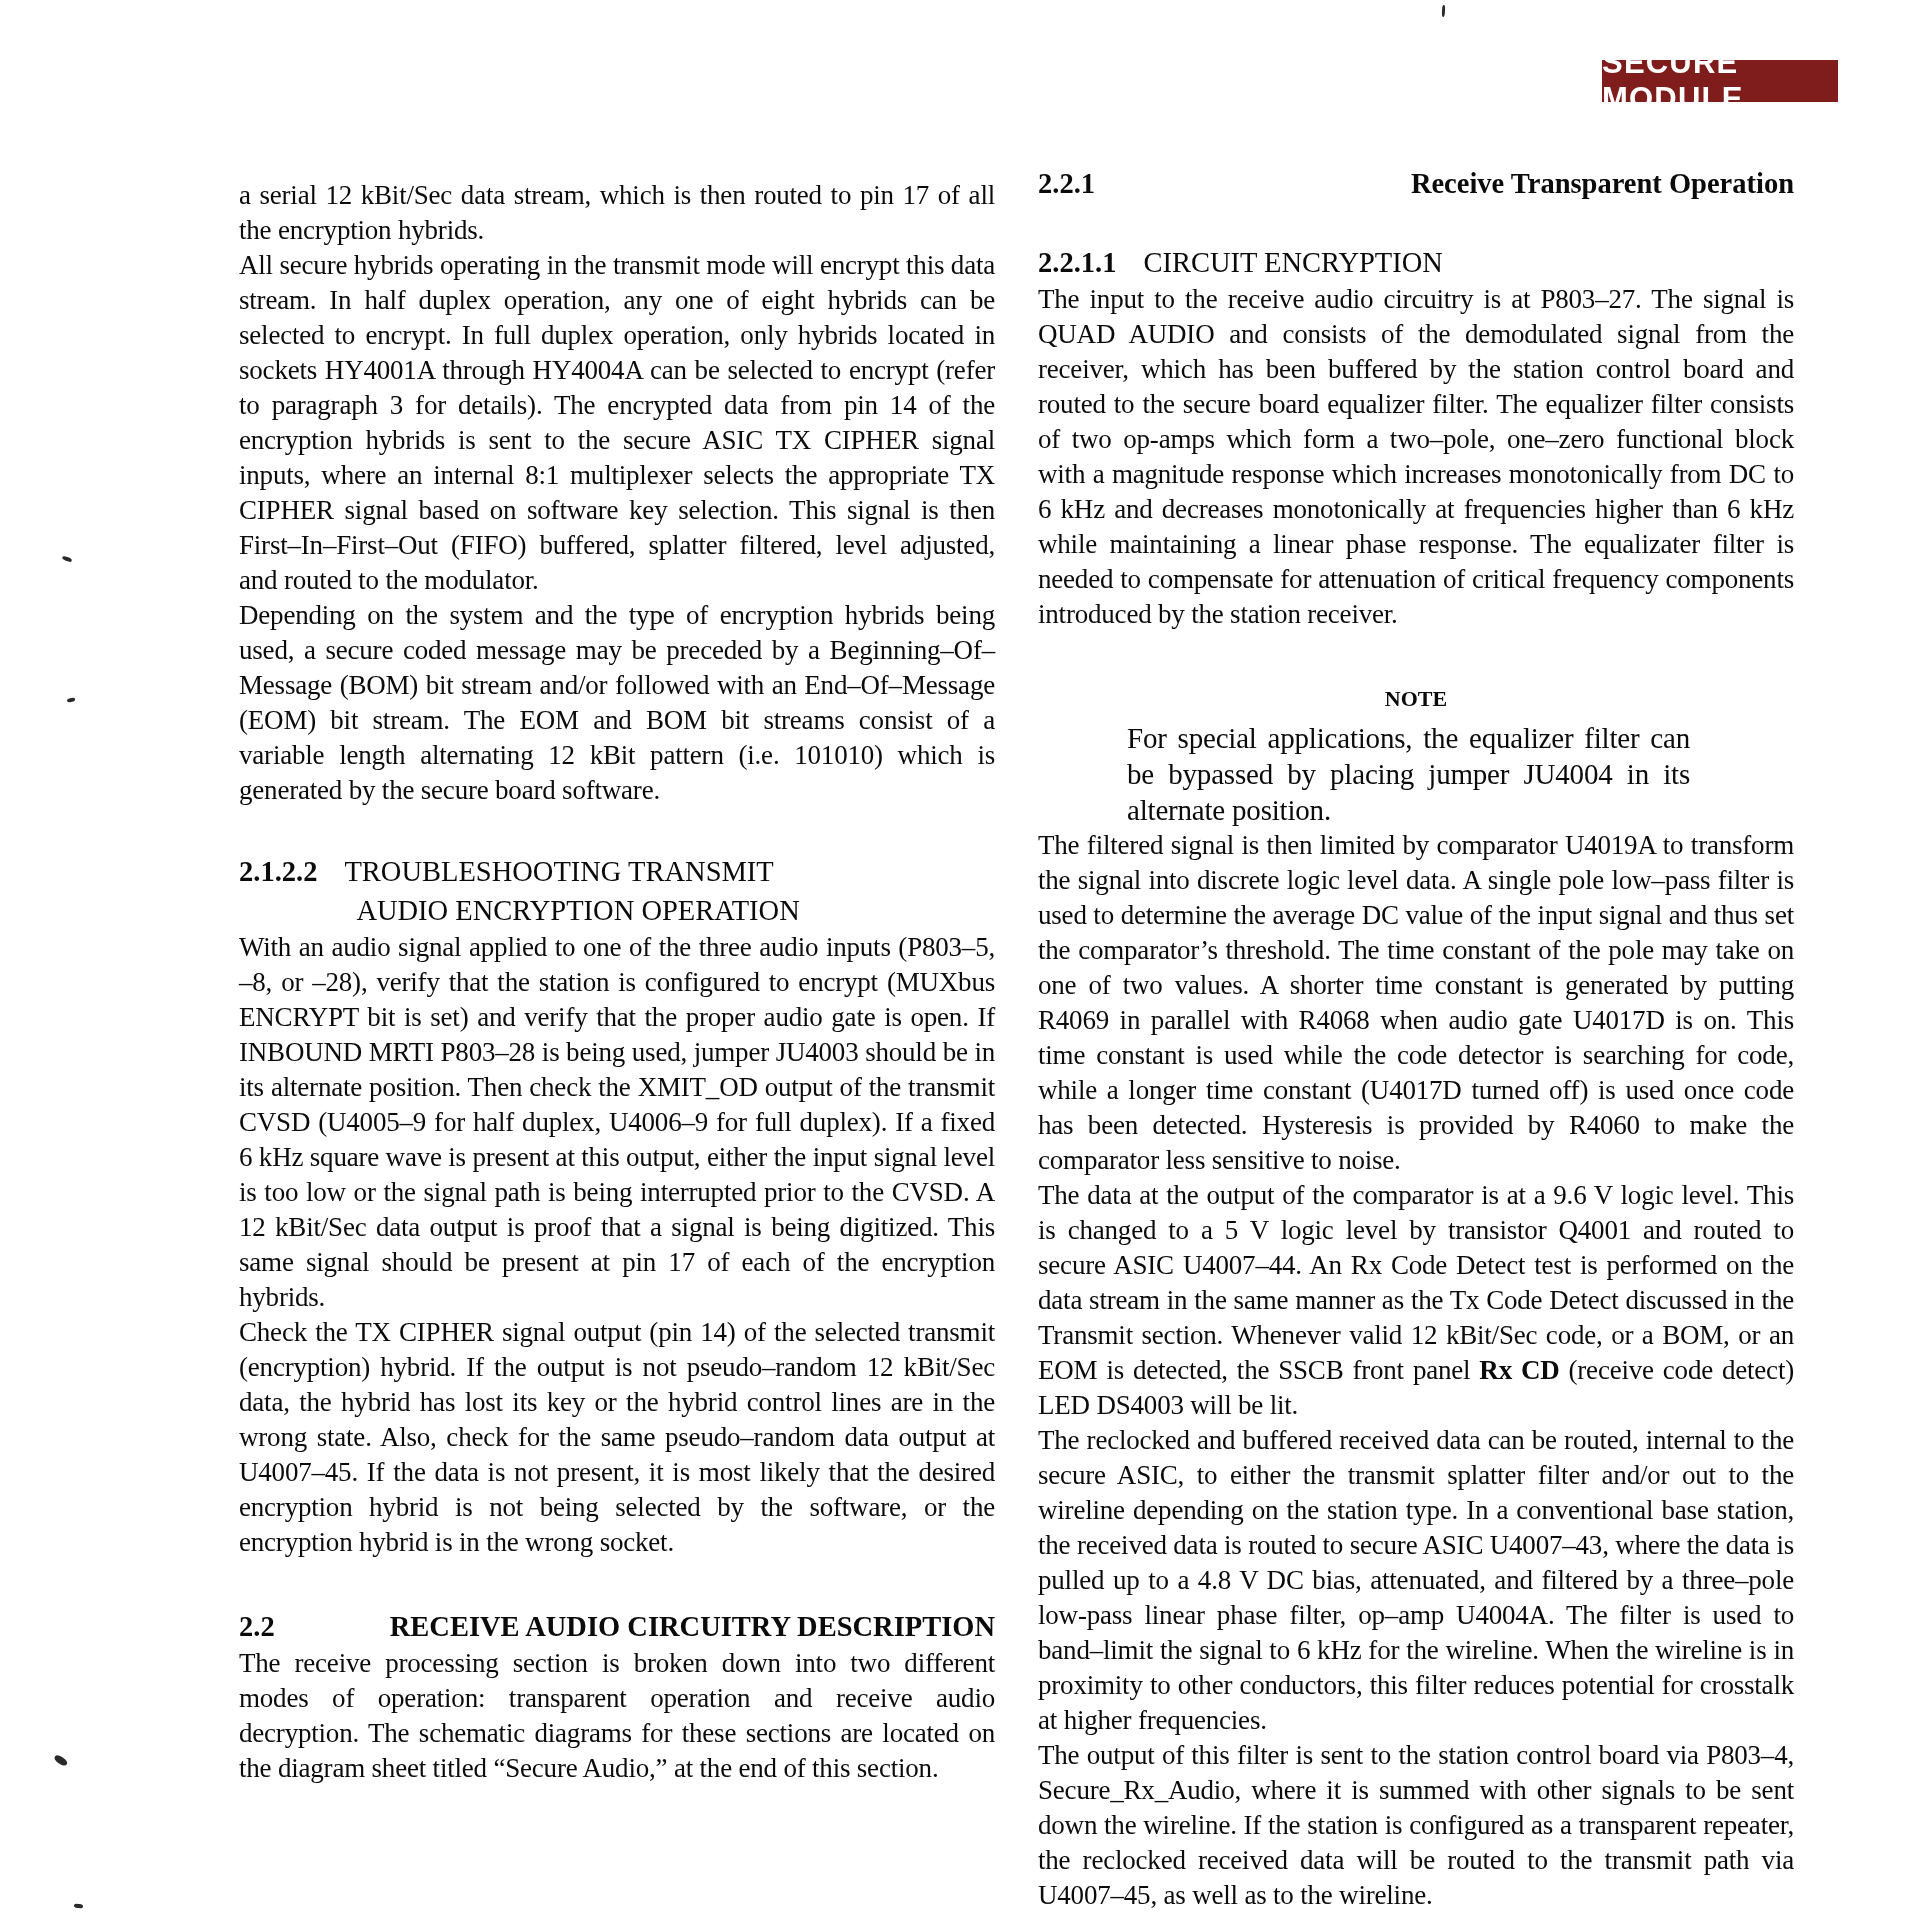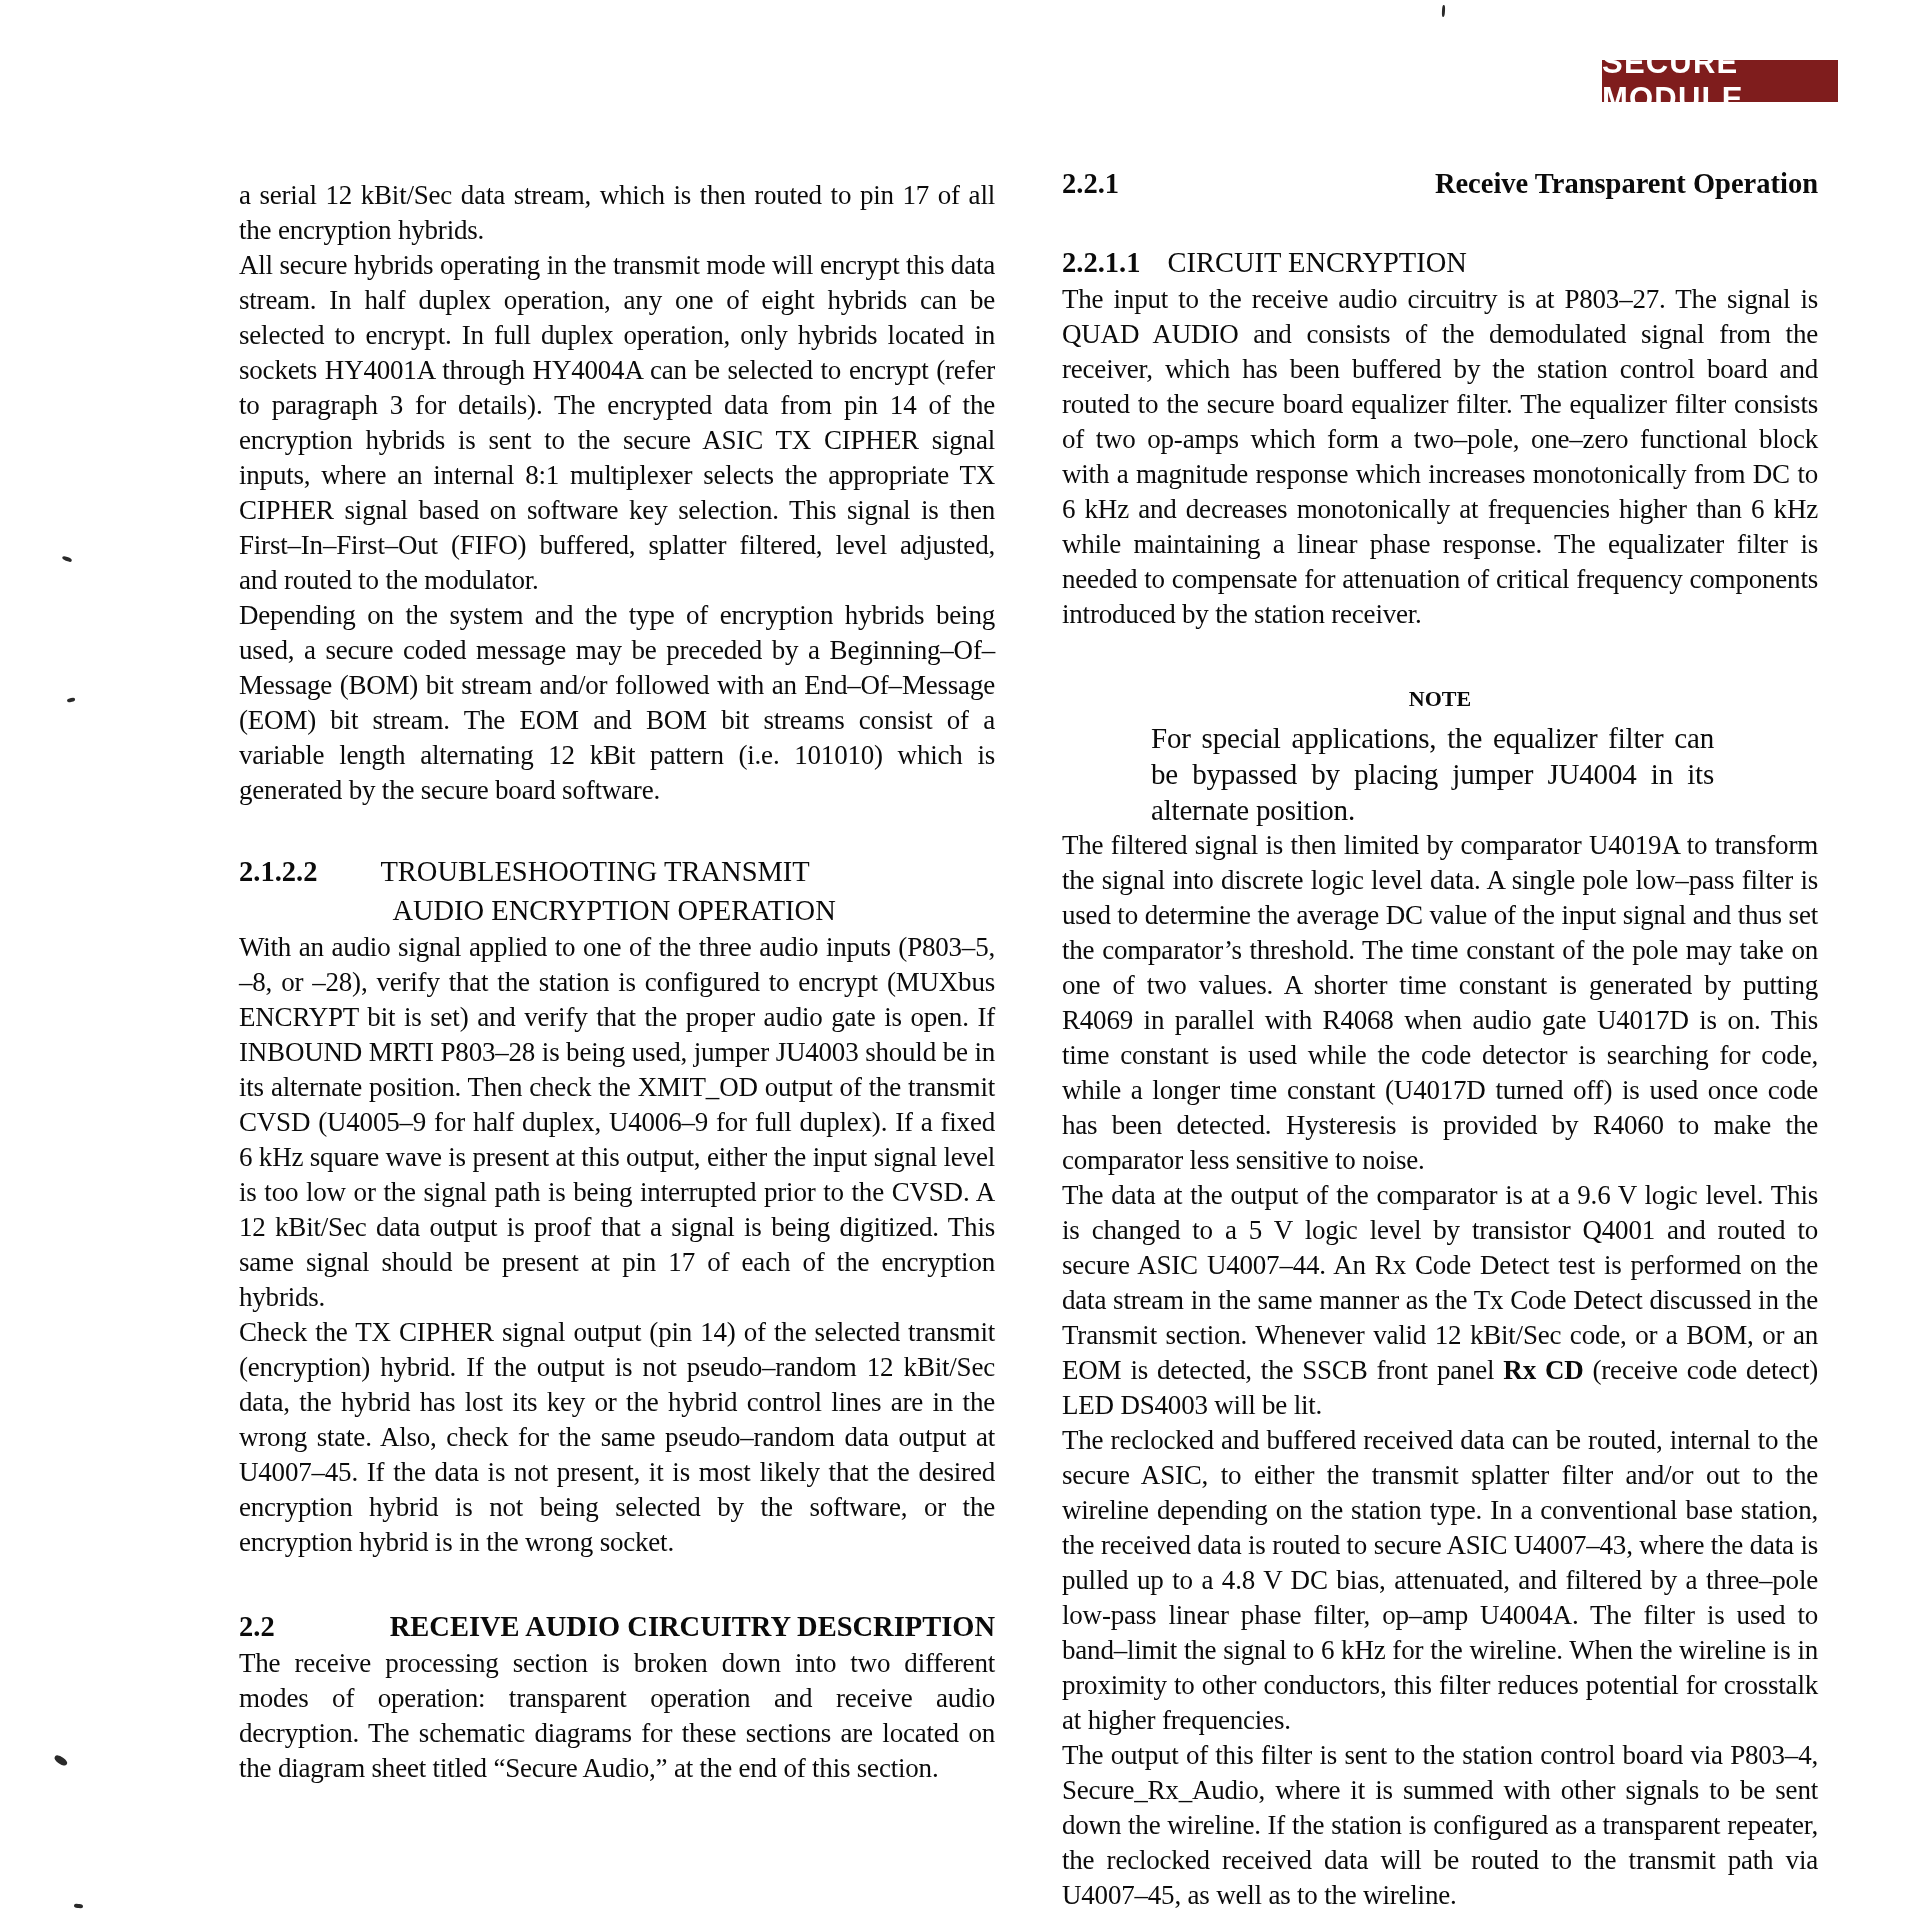--- a/index.html
+++ b/index.html
@@ -27,21 +27,21 @@
     font-size: 31px;
     letter-spacing: 1.2px;
     display: flex;
     align-items: center;
     justify-content: center;
   }
 
   
   .col { position: absolute; width: 756px; }
   .col-left  { left: 239px;  top: 178px; }
-  .col-right { left: 1062px; top: 164px; }
+  .col-right { left: 1038px; top: 164px; }
 
   p.body {
     margin: 0;
     font-size: 27px;
     line-height: 35px;
     text-align: justify;
     letter-spacing: -0.2px;
   }
 
   
@@ -71,21 +71,21 @@
     line-height: 36px;
     text-align: justify;
     letter-spacing: -0.2px;
   }
 
   .bold-inline { font-weight: bold; }
 
   
   .mt-l-p2   { margin-top: 42px; }
   .mt-l-p3   { margin-top: 69px; }
-  .mt-l-h1   { margin-top: 44px; gap: 36px; }
+  .mt-l-h1   { margin-top: 44px; }
   .mt-l-p5   { margin-top: 50px; }
   .mt-l-p6   { margin-top: 76px; }
   .mt-l-h2   { margin-top: 47px; }
   .mt-l-p8   { margin-top: 46px; }
 
   .mt-r-h2   { margin-top: 40px; }
   .mt-r-p1   { margin-top: 28px;  }
   .mt-r-note { margin-top: 49px; }
   .mt-r-p2   { margin-top: 33px;  }
   .mt-r-p3   { margin-top: 42px; }

